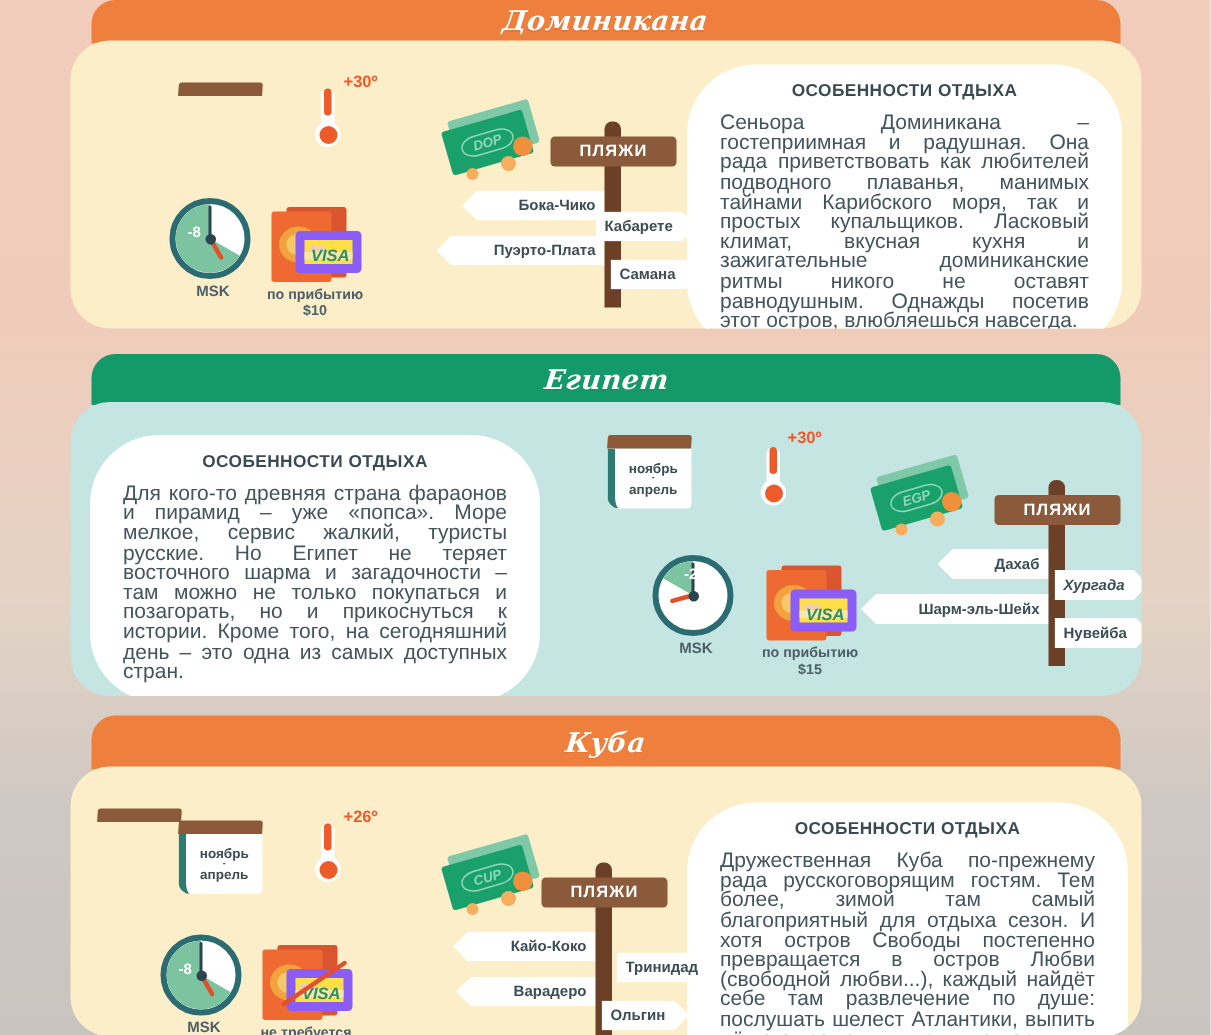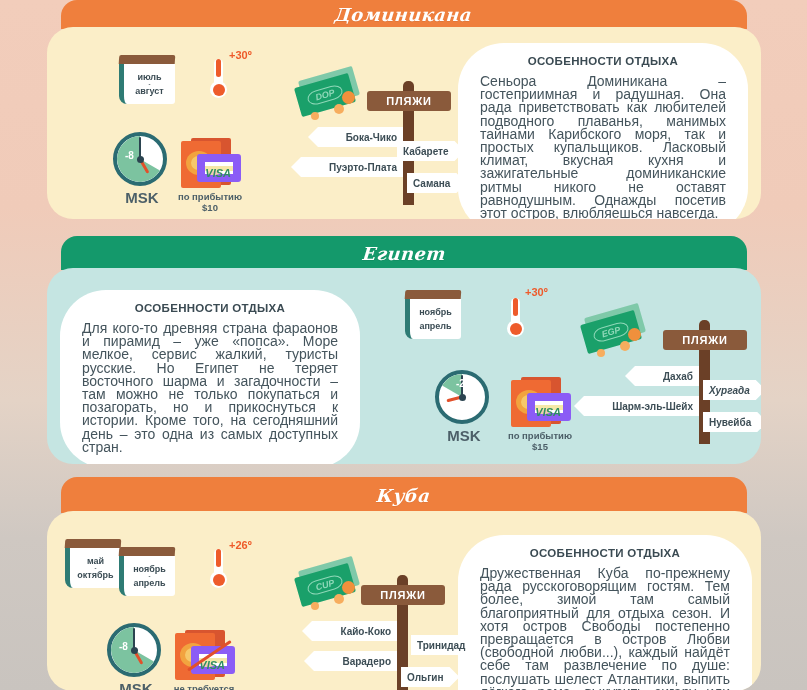--- a/index.html
+++ b/index.html
@@ -88,31 +88,31 @@
   }
   .clock .wedge{position:absolute;left:0;top:0;width:100%;height:100%;}
   .clock .zone{
     position:absolute;font-size:10px;font-weight:bold;color:#fff;z-index:4;
   }
   .clock .hand{position:absolute;left:50%;bottom:50%;transform-origin:50% 100%;z-index:3;}
   .clock .hmin{width:2.6px;height:22px;background:#2b4450;margin-left:-1.3px;border-radius:2px;}
   .clock .hhr{width:2.6px;height:16px;background:#e2502a;margin-left:-1.3px;border-radius:2px;}
   .clock .pin{position:absolute;left:50%;top:50%;width:7px;height:7px;margin:-3.5px 0 0 -3.5px;
               background:#2b4450;border-radius:50%;z-index:5;}
-  .clock .lbl{text-align:center;font-size:15px;font-weight:bold;color:#4c5f68;margin-top:3px;}
+  .clock .lbl{text-align:center;font-size:10px;font-weight:bold;color:#4c5f68;margin-top:3px;}
 
   
   .visa{position:absolute;width:66px;}
   .visa .stack{position:relative;height:52px;}
   .visa .p1{position:absolute;left:14px;top:1px;width:40px;height:47px;background:#d8552f;border-radius:2px;}
   .visa .p2{position:absolute;left:4px;top:4px;width:40px;height:47px;background:#ef6a33;border-radius:2px;}
   .visa .blob{position:absolute;left:9px;top:14px;width:26px;height:24px;background:#f2a33f;border-radius:50%;}
   .visa .blob2{position:absolute;left:14px;top:19px;width:15px;height:14px;background:#f6c86a;border-radius:50%;}
-  .visa .cc{position:absolute;left:20px;top:17px;width:44px;height:28px;background:#ffffff;
-            border:8px solid #8b5cf6;border-radius:3px;box-sizing:border-box;}
+  .visa .cc{position:absolute;left:20px;top:17px;width:44px;height:28px;background:#fde047;
+            border:6px solid #8b5cf6;border-radius:3px;box-sizing:border-box;}
   .visa .chip{position:absolute;left:3px;top:4px;width:11px;height:9px;background:#f2cdb2;border-radius:2px;}
   .visa .stripe{position:absolute;left:0;right:0;bottom:3px;height:5px;background:#f5e8a8;}
   .visa .txt{position:absolute;right:2px;top:5px;font-size:11px;font-weight:bold;font-style:italic;color:#2f8f63;}
   .visa .slash{position:absolute;left:16px;top:40px;width:52px;height:3px;background:#e2502a;
                transform:rotate(-34deg);transform-origin:0 0;border-radius:2px;}
   .visa .cap{text-align:center;font-size:9.5px;font-weight:bold;color:#4c5f68;line-height:11px;margin-top:2px;}
 
   
   .post{position:absolute;}
   .post .pole{position:absolute;width:11px;background:#6b4027;border-radius:5px 5px 0 0;}
@@ -138,25 +138,20 @@
       <div class="hdr" style="background: rgb(239, 127, 61); height: 29px;">
         <div class="title">Доминикана</div>
       </div>
       <div class="body" style="background: rgb(251, 238, 200); height: 192px; margin-top: -2px;">
         <div class="bubble" style="left: 411px; top: 16px; width: 290px; min-height: 155px;">
           <h3>ОСОБЕННОСТИ ОТДЫХА</h3>
           <p>Сеньора Доминикана – гостеприимная и радушная. Она рада приветствовать как любителей подводного плаванья, манимых тайнами Карибского моря, так и простых купальщиков. Ласковый климат, вкусная кухня и зажигательные доминиканские ритмы никого не оставят равнодушным. Однажды посетив этот остров, влюбляешься навсегда.</p>
         </div>
         <div class="cal" style="left: 72px; top: 28px;">
           <div class="top"></div>
-          <div class="sheet">
-            <div>июль</div>
-            <div class="dash">-</div>
-            <div>август</div>
-          </div>
         </div>
         <div class="thermo" style="left: 163px; top: 24px;">
           <div class="stem">
             <i></i>
           </div>
           <div class="bulb">
             <i></i>
           </div>
         </div>
         <div class="temp" style="left: 182px; top: 22px;">+30º</div>
@@ -286,25 +281,20 @@
       <div class="hdr" style="background: rgb(239, 127, 61); height: 36px;">
         <div class="title">Куба</div>
       </div>
       <div class="body" style="background: rgb(251, 238, 200); height: 180px; margin-top: -2px;">
         <div class="bubble" style="left: 411px; top: 24px; width: 294px; min-height: 150px;">
           <h3>ОСОБЕННОСТИ ОТДЫХА</h3>
           <p>Дружественная Куба по-прежнему рада русскоговорящим гостям. Тем более, зимой там самый благоприятный для отдыха сезон. И хотя остров Свободы постепенно превращается в остров Любви (свободной любви...), каждый найдёт себе там развлечение по душе: послушать шелест Атлантики, выпить лёгкого рома, выкурить сигару или пуститься в пляс под зажигательные кубинские ритмы.</p>
         </div>
         <div class="cal" style="left: 18px; top: 28px;">
           <div class="top"></div>
-          <div class="sheet">
-            <div>май</div>
-            <div class="dash">-</div>
-            <div>октябрь</div>
-          </div>
         </div>
         <div class="cal" style="left: 72px; top: 36px;">
           <div class="top"></div>
           <div class="sheet">
             <div>ноябрь</div>
             <div class="dash">-</div>
             <div>апрель</div>
           </div>
         </div>
         <div class="thermo" style="left: 163px; top: 30px;">

